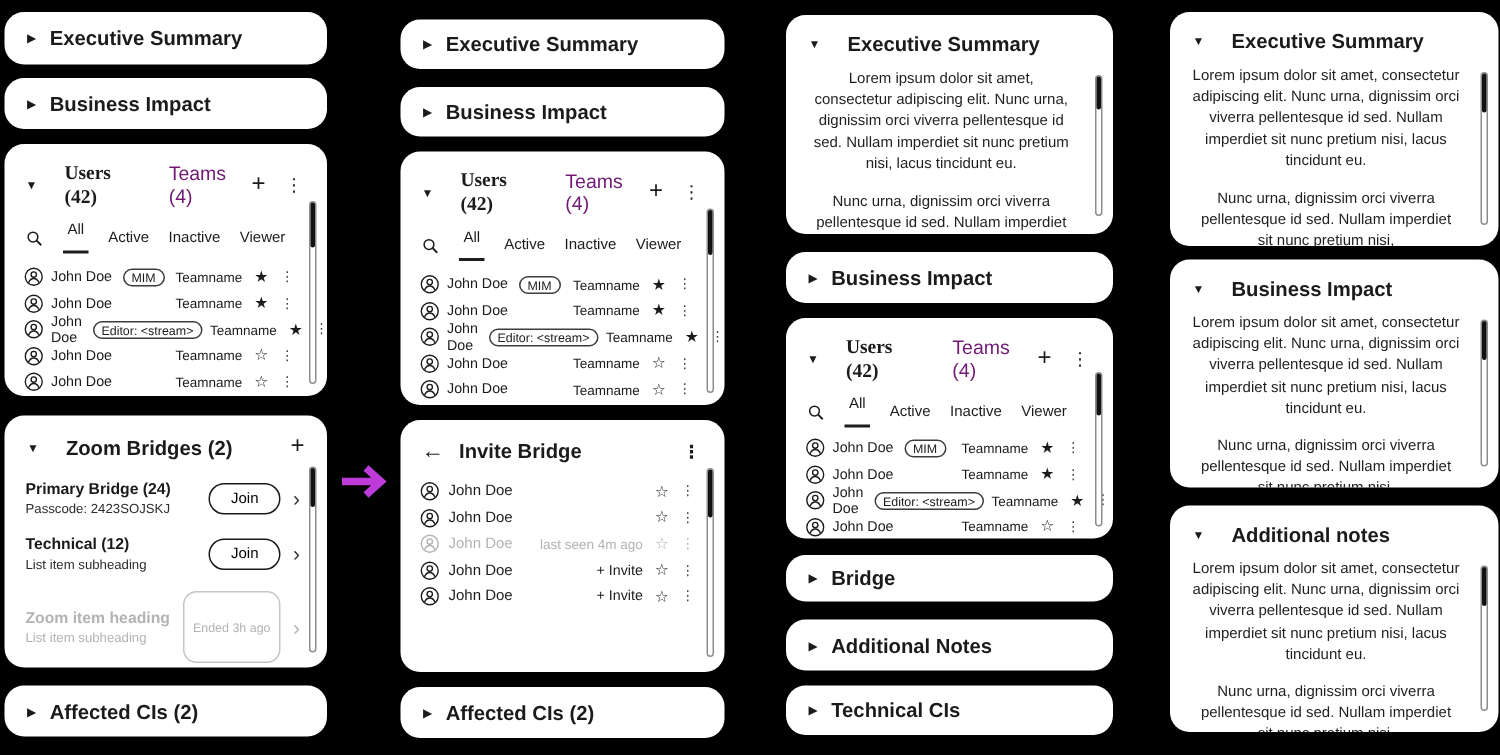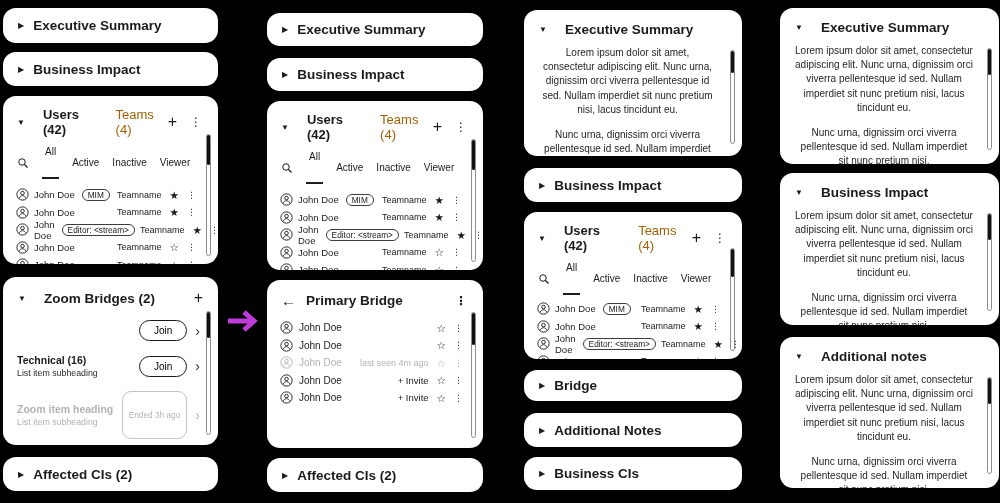--- a/index.html
+++ b/index.html
@@ -22,27 +22,27 @@
   .chdr { display: flex; align-items: center; height: 100%; padding: 0 15px; font-weight: bold; font-size: 13.5px; cursor: pointer; }
   .tri { font-size: 8px; margin-right: 9px; flex: none; }
   
   .thdr { display: flex; align-items: center; padding: 12px 15px 0; font-weight: bold; font-size: 13.5px; }
   .body-text { margin: 9px 26px 0 15px; font-size: 10px; line-height: 1.42; color: #1f1f1f; text-align: center; }
   
   .sb { position: absolute; right: 7px; width: 5px; border: 1px solid #8d8d8d; border-radius: 3px; }
   .sbt { position: absolute; top: 0; left: 0; width: 100%; background: #121212; border-radius: 3px; }
   
   .uhdr { display: flex; align-items: center; padding: 11px 16px 0 14px; font-size: 13px; }
-  .uhdr .t1 { font-weight: bold; margin-left: 9px; }
-  .uhdr .t2 { margin-left: 16px; color: #a16207; }
+  .uhdr .t1 { font-weight: bold; margin-left: 9px; font-family: Liberation Serif, serif; }
+  .uhdr .t2 { margin-left: 16px; color: #701a75; }
   .uhdr .plus { margin-left: auto; font-size: 16px; font-weight: normal; line-height: 1; cursor: pointer; }
   .uhdr .hkb { margin-left: 13px; font-size: 12px; cursor: pointer; }
   .tabs { display: flex; align-items: center; gap: 13px; padding: 9px 14px 0; font-size: 10px; }
   .tab { cursor: pointer; }
-  .tab.on { border-bottom: 2px solid #1d1d1d; padding: 0 3px 20px; }
+  .tab.on { border-bottom: 2px solid #1d1d1d; padding: 0 3px 8px; }
   .sic { width: 12px; height: 12px; flex: none; }
   .rows { margin-top: 7px; }
   .urow { display: flex; align-items: center; height: 17.5px; padding: 0 22px 0 13px; font-size: 9.5px; gap: 5px; }
   .av { width: 13px; height: 13px; flex: none; }
   .badge { border: 1px solid #3c3c3c; border-radius: 7px; padding: 0 5px; font-size: 8.3px; line-height: 11px; height: 12px; margin-left: 2px; white-space: nowrap; }
   .rgt { margin-left: auto; display: flex; align-items: center; gap: 8px; }
   .team { font-size: 9px; }
   .star { font-size: 10.5px; line-height: 1; cursor: pointer; }
   .rkb { font-size: 9px; color: #3a3a3a; cursor: pointer; }
   .mut, .mut span { color: #b3b3b3 !important; }
@@ -187,26 +187,30 @@
     </div>
 </div>
 
 <div class="panel" style="left:3px;top:277px;width:215px;height:168px">
   <div class="thdr">
     <span class="tri">▼</span>
     <span style="margin-left:9px">Zoom Bridges (2)</span>
     <span class="plus" style="margin-left:auto;font-size:16px;font-weight:normal;cursor:pointer">+</span>
   </div>
   <div class="zbrow">
+    <span class="zbl">
+      <span class="zbt">Primary Bridge (24)</span>
+      <span class="zbs">Passcode: 2423SOJSKJ</span>
+    </span>
     <button class="join">Join</button>
     <span class="chev">›</span>
   </div>
   <div class="zbrow">
     <span class="zbl">
-      <span class="zbt">Technical (16)</span>
+      <span class="zbt">Technical (12)</span>
       <span class="zbs">List item subheading</span>
     </span>
     <button class="join">Join</button>
     <span class="chev">›</span>
   </div>
   <div class="zbrow mut">
     <span class="zbl">
       <span class="zbt">Zoom item heading</span>
       <span class="zbs">List item subheading</span>
     </span>
@@ -331,21 +335,21 @@
     </div>
   </div>
   <div class="sb" style="top:38px;bottom:8px">
       <div class="sbt" style="height:30px"></div>
     </div>
 </div>
 
 <div class="panel" style="left:267px;top:280px;width:216px;height:168px">
   <div class="pbhdr">
     <span class="back">←</span>
-    <span>Primary Bridge</span>
+    <span>Invite Bridge</span>
     <span class="hkb">⋮</span>
   </div>
   <div class="rows" style="margin-top:10px">
     <div class="prow">
       <svg class="av" viewBox="0 0 24 24">
           <use href="#def-avatar"></use>
         </svg>
       <span>John Doe</span>
       <span class="rgt">
           <span class="star">☆</span>
@@ -518,21 +522,21 @@
 <div class="panel" style="left:524px;top:413px;width:218px;height:34px">
   <div class="chdr">
     <span class="tri">▶</span>
     <span>Additional Notes</span>
   </div>
 </div>
 
 <div class="panel" style="left:524px;top:457px;width:218px;height:33px">
   <div class="chdr">
     <span class="tri">▶</span>
-    <span>Business CIs</span>
+    <span>Technical CIs</span>
   </div>
 </div>
 
 <div class="panel" style="left:780px;top:8px;width:219px;height:156px">
   <div class="thdr">
     <span class="tri">▼</span>
     <span style="margin-left:9px">Executive Summary</span>
   </div>
   <p class="body-text">Lorem ipsum dolor sit amet, consectetur adipiscing elit. Nunc urna, dignissim orci viverra pellentesque id sed. Nullam imperdiet sit nunc pretium nisi, lacus tincidunt eu.</p>
   <p class="body-text" style="margin-top:11px">Nunc urna, dignissim orci viverra pellentesque id sed. Nullam imperdiet sit nunc pretium nisi,</p>

